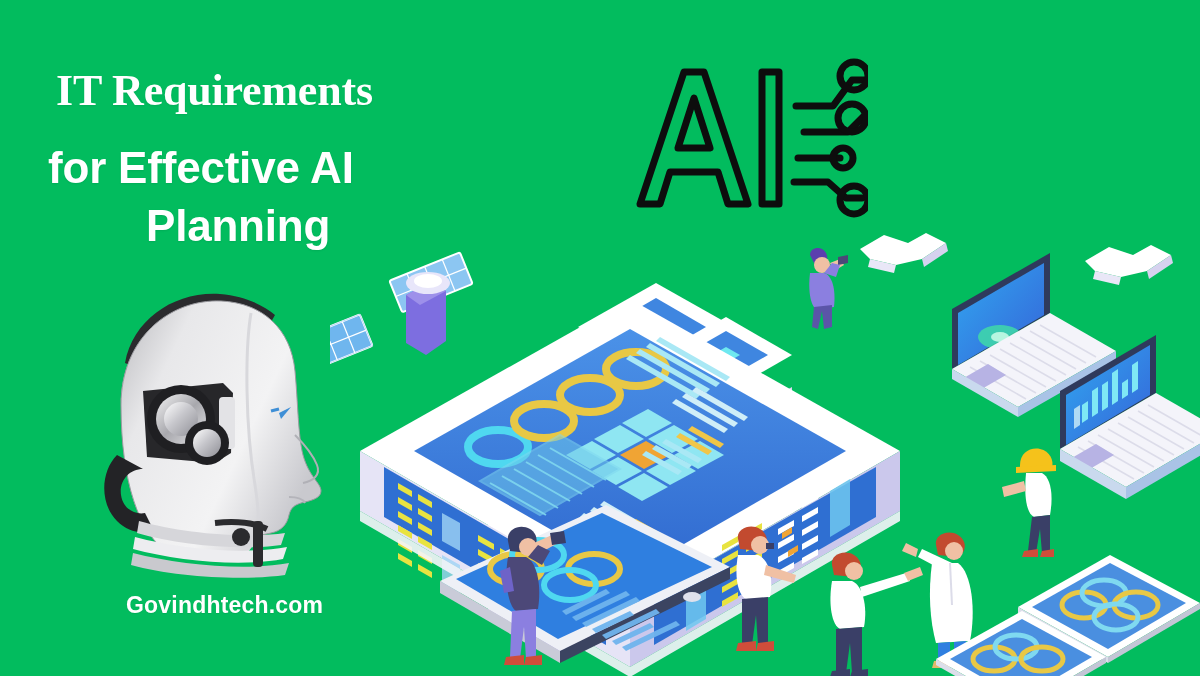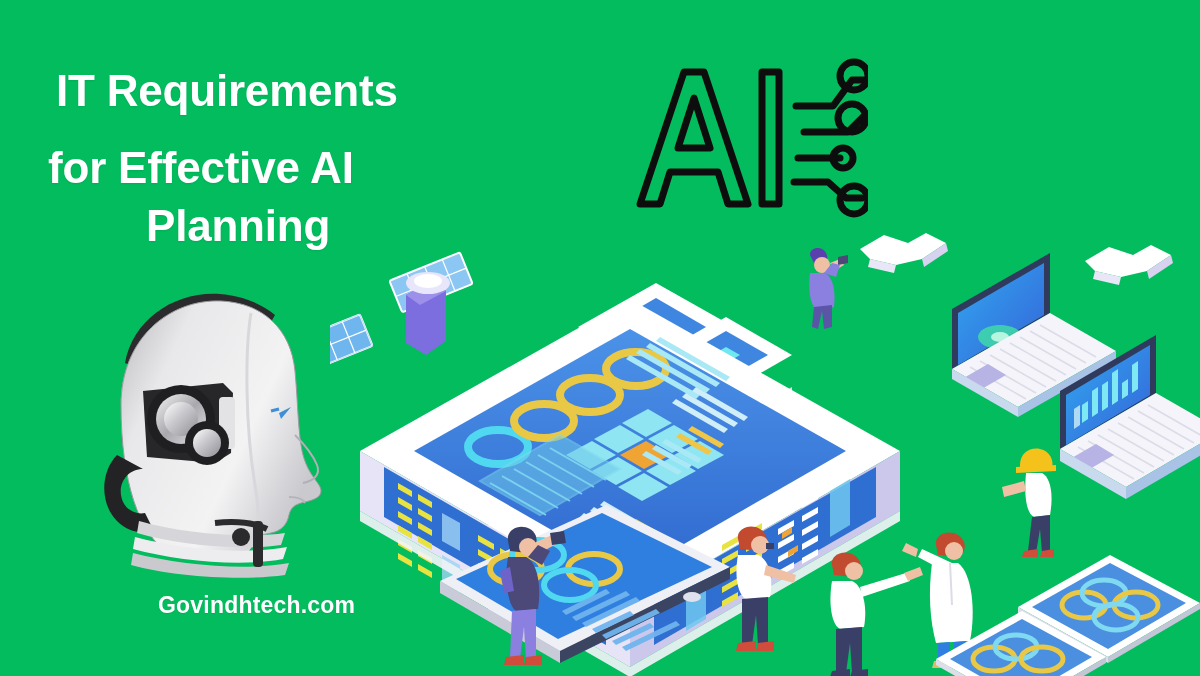--- a/index.html
+++ b/index.html
@@ -12,29 +12,28 @@
 
   
   .headline{
     position:absolute;left:40px;top:62px;width:470px;
     text-align:center;color:#ffffff;
     font-size:44px;font-weight:bold;line-height:1.33;
     letter-spacing:-0.2px;
     text-shadow:0 1px 2px rgba(0,0,0,.08);
   }
   .headline .ln{display:block;white-space:nowrap;}
-  .headline .ln1{text-align:left;padding-left:16px;}
+  .headline .ln1{text-align:left;padding-left:16px;font-family:Liberation Serif, serif;}
   .headline .ln2{text-align:left;padding-left:8px;margin-top:18px;}
   .headline .ln3{text-align:left;padding-left:106px;}
 
   .brand{
     position:absolute;left:126px;top:592px;
     color:#ffffff;font-size:23px;font-weight:bold;letter-spacing:.2px;
     text-shadow:0 1px 1px rgba(0,0,0,.07);
-    margin-left:32px;
   }
 
   
   .ai-logo{position:absolute;left:628px;top:58px;width:240px;height:160px;}
 
   
   .robot{position:absolute;left:95px;top:285px;width:250px;height:295px;}
 
   
   .illo{position:absolute;left:330px;top:215px;width:870px;height:461px;}

